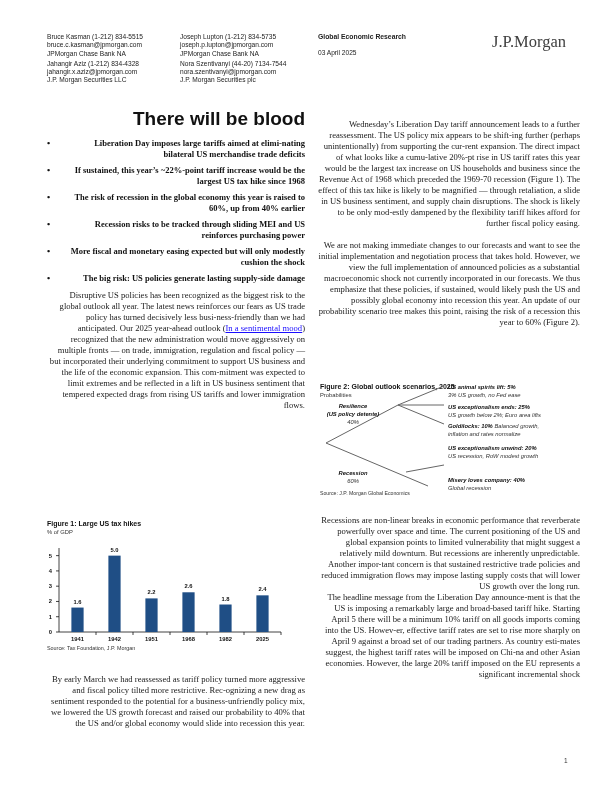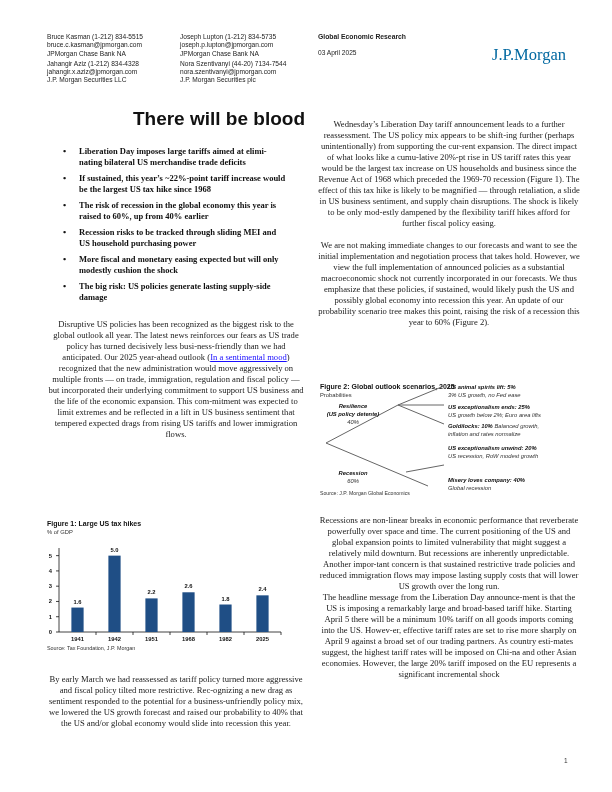--- a/index.html
+++ b/index.html
@@ -6,29 +6,29 @@
   body { width: 612px; height: 792px; position: relative; overflow: hidden; color: #1a1a1a; }
 
   
   .hdr { position: absolute; top: 33px; font-family: "Liberation Sans", sans-serif; font-size: 6.6px; line-height: 8.3px; color: #222; }
   .hdr .grp { margin-bottom: 2px; }
   .hdr-col1 { left: 47px; }
   .hdr-col2 { left: 180px; }
   .hdr-col3 { left: 318px; }
   .hdr-col3 .title { font-weight: bold; font-size: 6.8px; }
   .hdr-col3 .date { margin-top: 8px; }
-  .logo { position: absolute; top: 32px; left: 492px; font-family: "Liberation Serif", serif; font-size: 16.5px; color: #0369a1; letter-spacing: 0px; margin-top: 13px; }
+  .logo { position: absolute; top: 32px; left: 492px; font-family: "Liberation Serif", serif; font-size: 16.5px; color: #404040; letter-spacing: 0px; }
 
   
   .left { position: absolute; left: 47px; top: 108px; width: 258px; }
   .h1 { font-family: "Liberation Sans", sans-serif; font-weight: bold; font-size: 19px; line-height: 22px; margin: 0 0 8px 0; color: #111; text-align: right; }
-  ul.bullets { list-style: none; margin: 16px; padding: 0; }
+  ul.bullets { list-style: none; margin: 0; padding: 0; text-align: right; }
   ul.bullets li { position: relative; padding-left: 16px; font-family: "Liberation Serif", serif; font-weight: bold; font-size: 8.5px; line-height: 11px; margin-bottom: 5px; color: #111; }
   ul.bullets li::before { content: "\2022"; position: absolute; left: 0; top: 0; font-size: 9px; }
-  .para { font-family: "Liberation Serif", serif; font-size: 8.6px; line-height: 11px; margin: 0; color: #1a1a1a; text-align: center; }
+  .para { font-family: "Liberation Serif", serif; font-size: 8.6px; line-height: 11px; margin: 0; color: #1a1a1a; text-align: right; }
   .para a { color: #1a0dff; text-decoration: underline; }
 
   
   .fig1 { position: absolute; left: 47px; top: 520px; width: 240px; height: 135px; }
   .fig-title { font-family: "Liberation Sans", sans-serif; font-weight: bold; font-size: 7px; color: #111; }
   .fig-sub { font-family: "Liberation Sans", sans-serif; font-size: 5.8px; color: #333; }
   .fig-src { font-family: "Liberation Sans", sans-serif; font-size: 5.4px; color: #333; }
   .chart { position: absolute; left: 0; top: 20px; width: 240px; height: 105px; }
   .chart svg text { font-family: "Liberation Sans", sans-serif; }
 
@@ -73,21 +73,21 @@
   <div class="date">03 April 2025</div>
 </div>
 <div class="logo">J.P.Morgan</div>
 
 <div class="left">
   <h1 class="h1">There will be blood</h1>
   <ul class="bullets">
     <li>Liberation Day imposes large tariffs aimed at elimi-nating bilateral US merchandise trade deficits</li>
     <li>If sustained, this year’s ~22%-point tariff increase would be the largest US tax hike since 1968</li>
     <li>The risk of recession in the global economy this year is raised to 60%, up from 40% earlier</li>
-    <li>Recession risks to be tracked through sliding MEI and US household purchasing power</li>
+    <li>Recession risks to be tracked through sliding MEI and US reinforces purchasing power</li>
     <li>More fiscal and monetary easing expected but will only modestly cushion the shock</li>
     <li>The big risk: US policies generate lasting supply-side damage</li>
   </ul>
   <p class="para" style="margin-top:6px;"><span>Disruptive US policies has been recognized as the biggest risk to the global outlook all year. The latest news reinforces our fears as US trade policy has turned decisively less busi-ness-friendly than we had anticipated. Our 2025 year-ahead outlook (</span><a>In a sentimental mood</a><span>) recognized that the new administration would move aggressively on multiple fronts — on trade, immigration, regulation and fiscal policy — but incorporated their underlying commitment to support US business and the life of the economic expansion. This com-mitment was expected to limit extremes and be reflected in a lift in US business sentiment that tempered expected drags from rising US tariffs and lower immigration flows.</span></p>
 </div>
 
 <div class="fig1">
   <div class="fig-title">Figure 1: Large US tax hikes</div>
   <div class="fig-sub" style="margin-top:2px;">% of GDP</div>
   <div class="chart">

